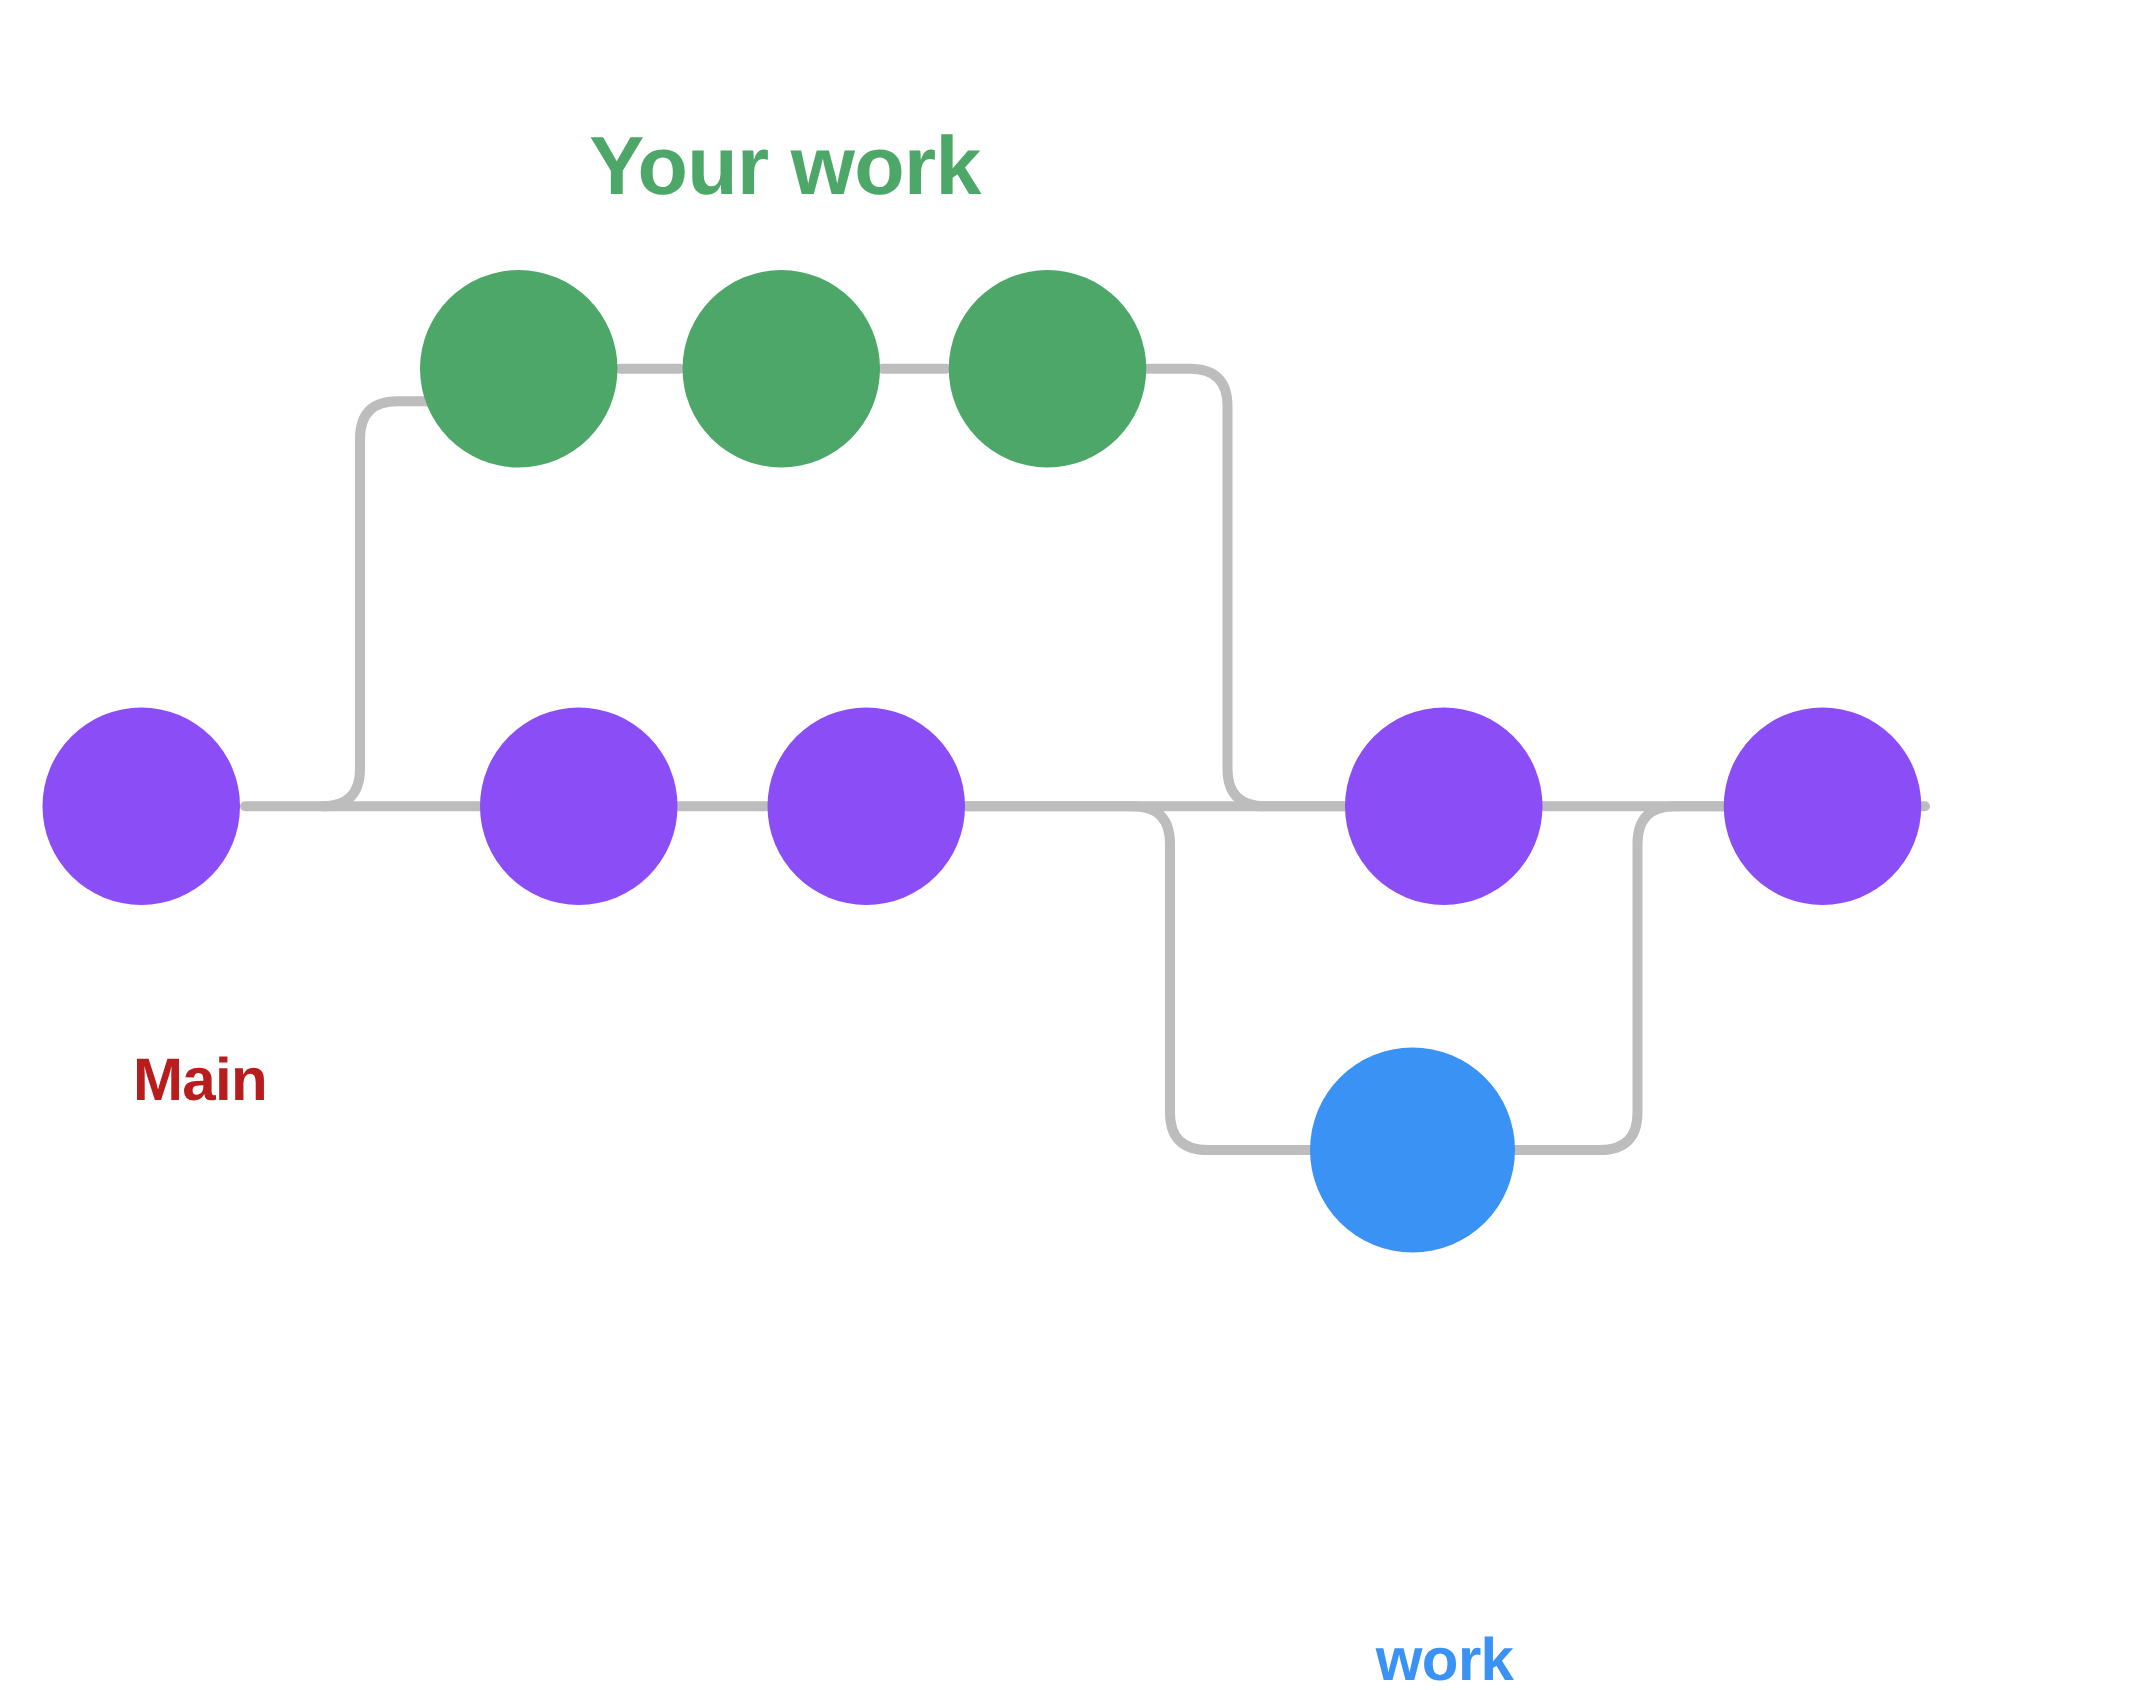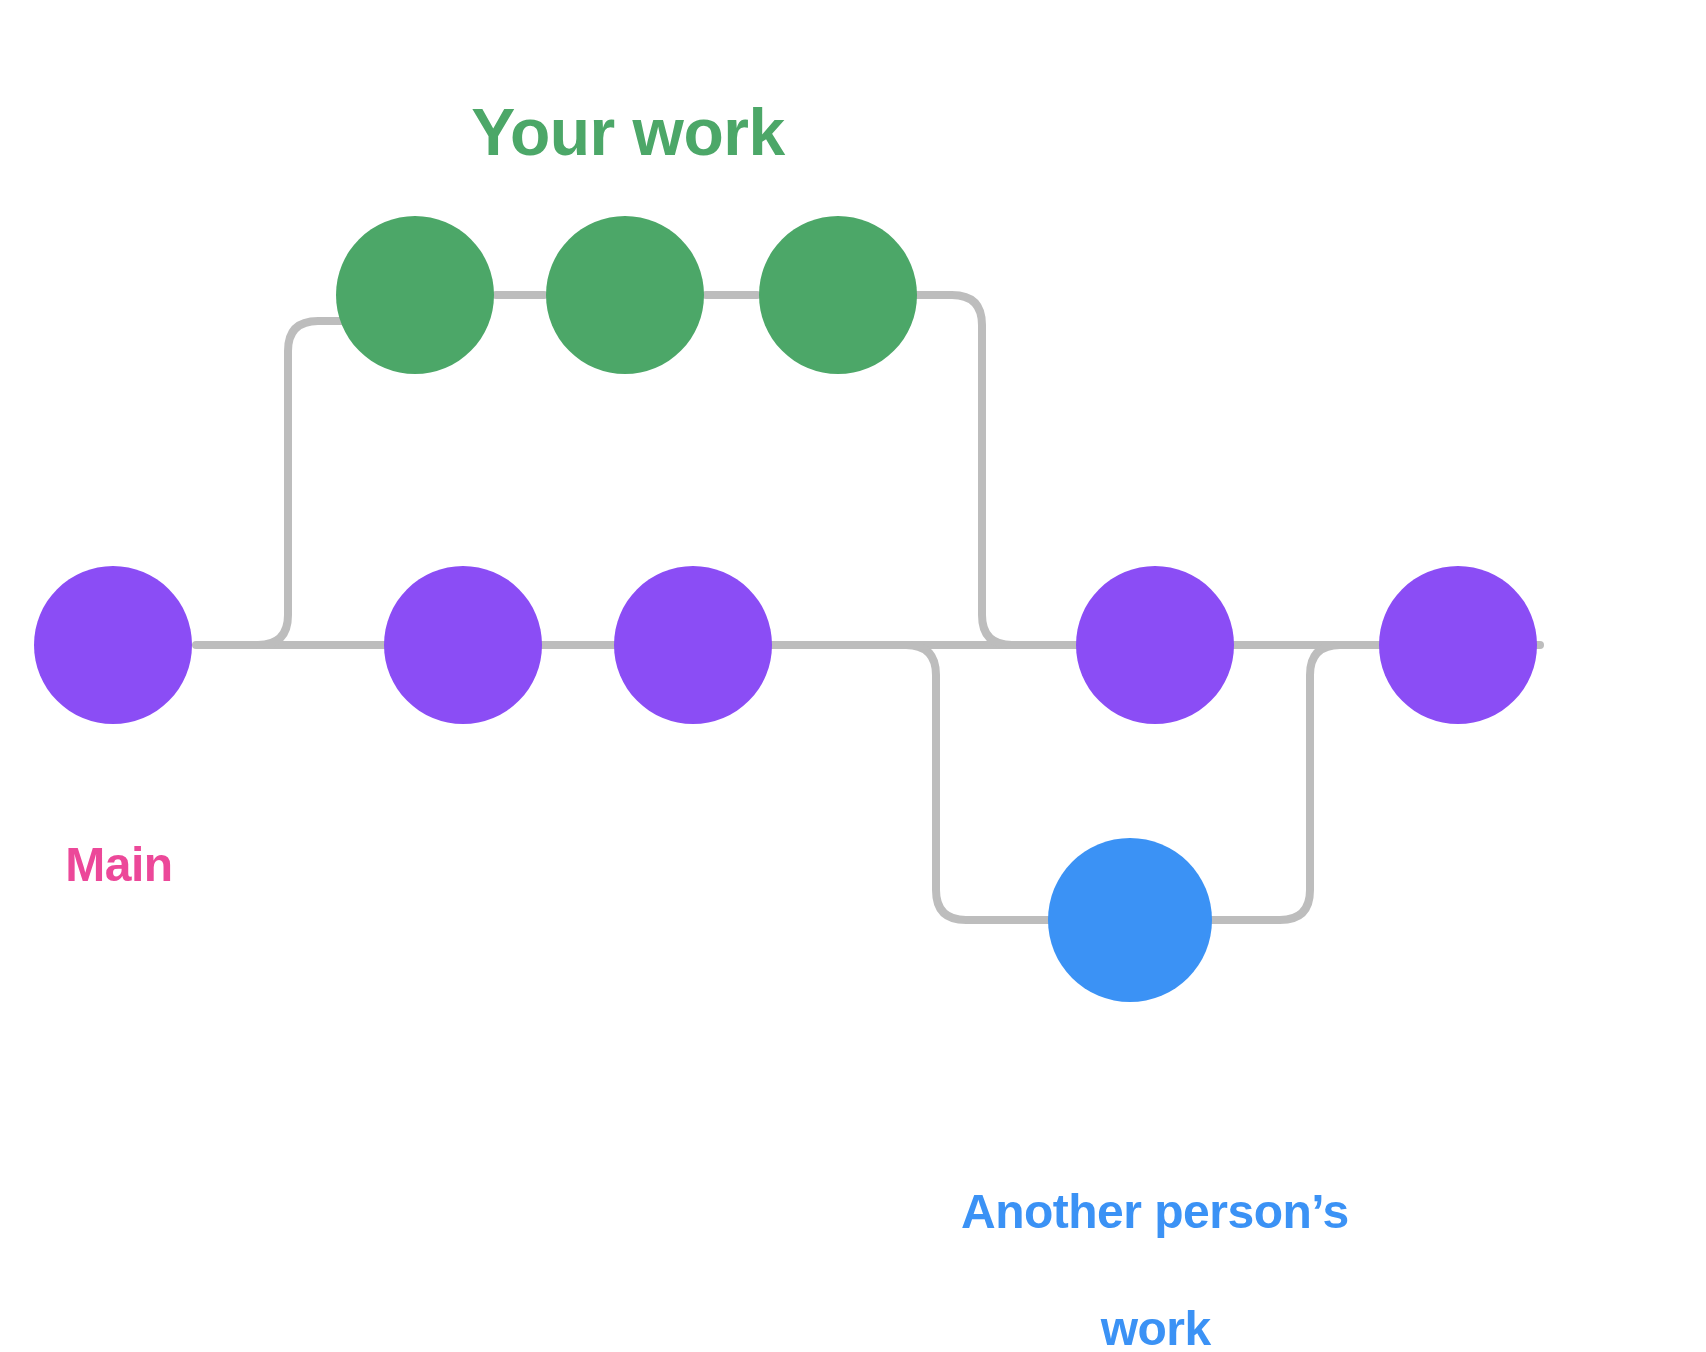--- a/index.html
+++ b/index.html
@@ -89,20 +89,20 @@
       <circle cx="415" cy="295" r="79" fill="#4CA768"></circle>
       <circle cx="625" cy="295" r="79" fill="#4CA768"></circle>
       <circle cx="838" cy="295" r="79" fill="#4CA768"></circle>
 
       <circle cx="1130" cy="920" r="82" fill="#3B92F5"></circle>
     </g>
   </svg>
 
   <div class="label label-your-work" style="color:#4CA768;">Your work</div>
 
-  <div class="label label-main" style="color:#ec4899;">Main</div>
+  <div class="label label-main" style="color:#b91c1c;margin-left:41px;">Main</div>
 
   <div class="label label-other-work" style="color:#3B92F5;">
-    <span>Another person’s</span><br>
+    <br>
     <span>work</span>
   </div>
 
 </div>
 
 </body></html>

